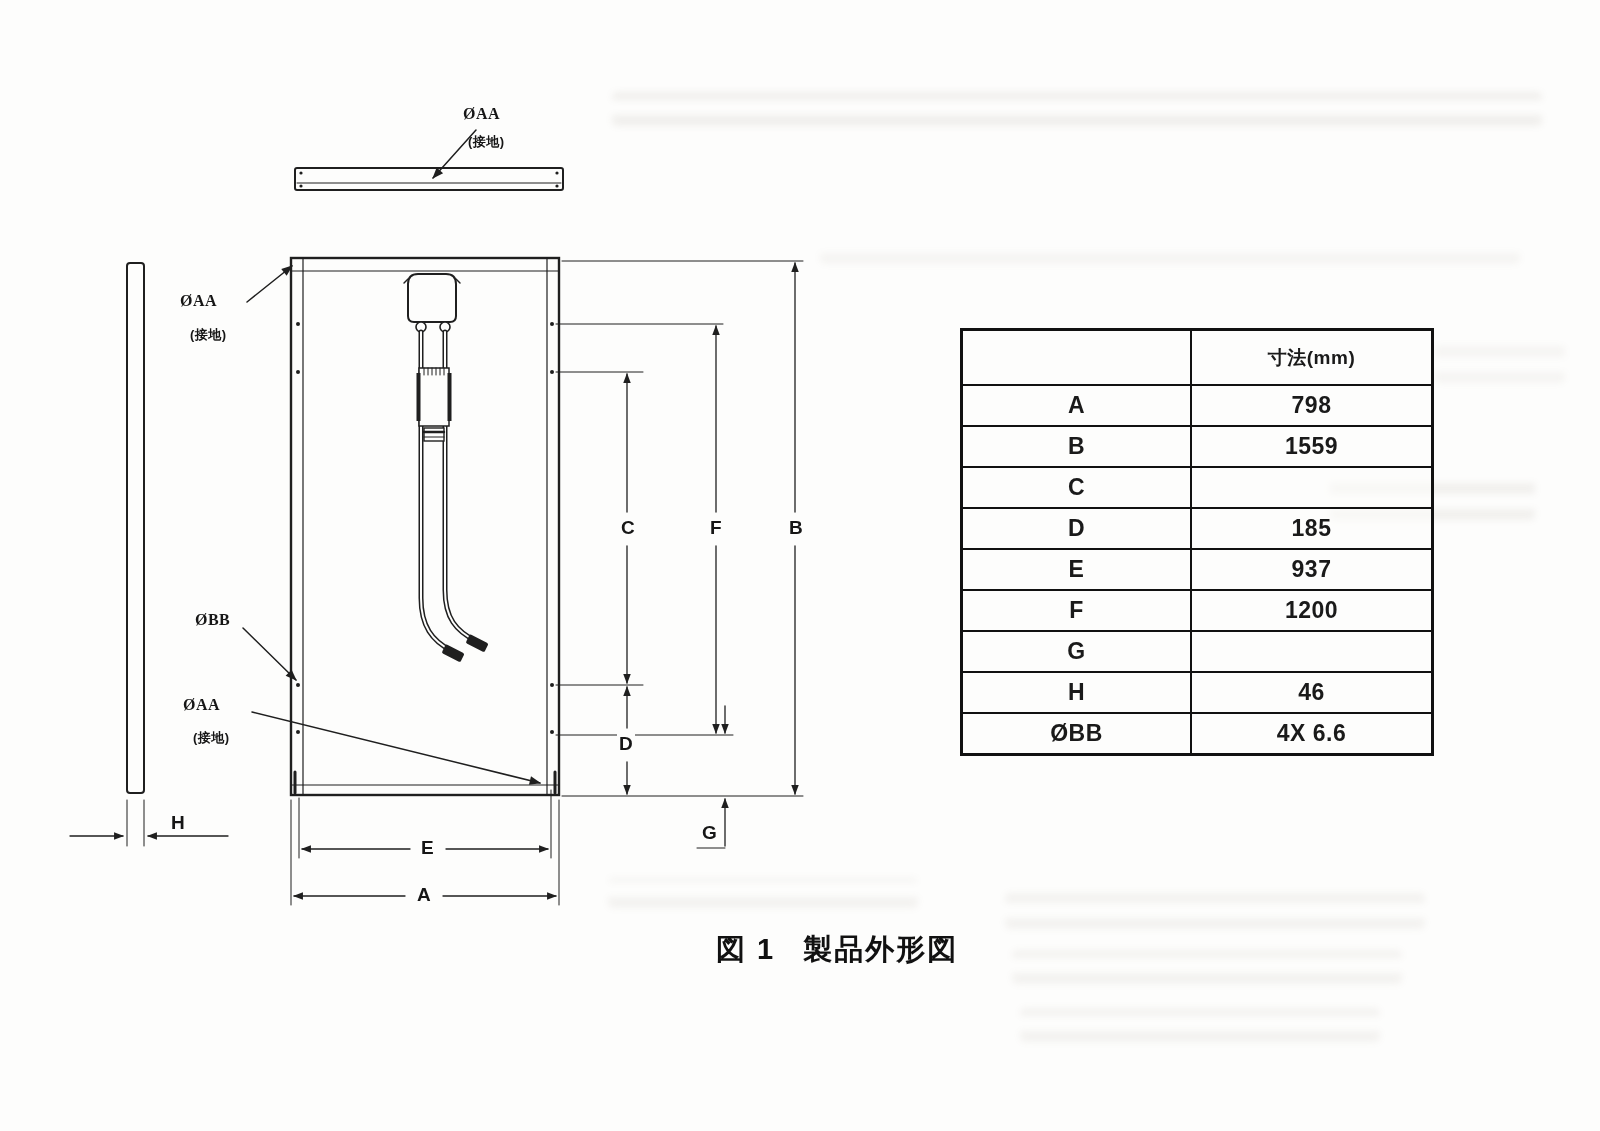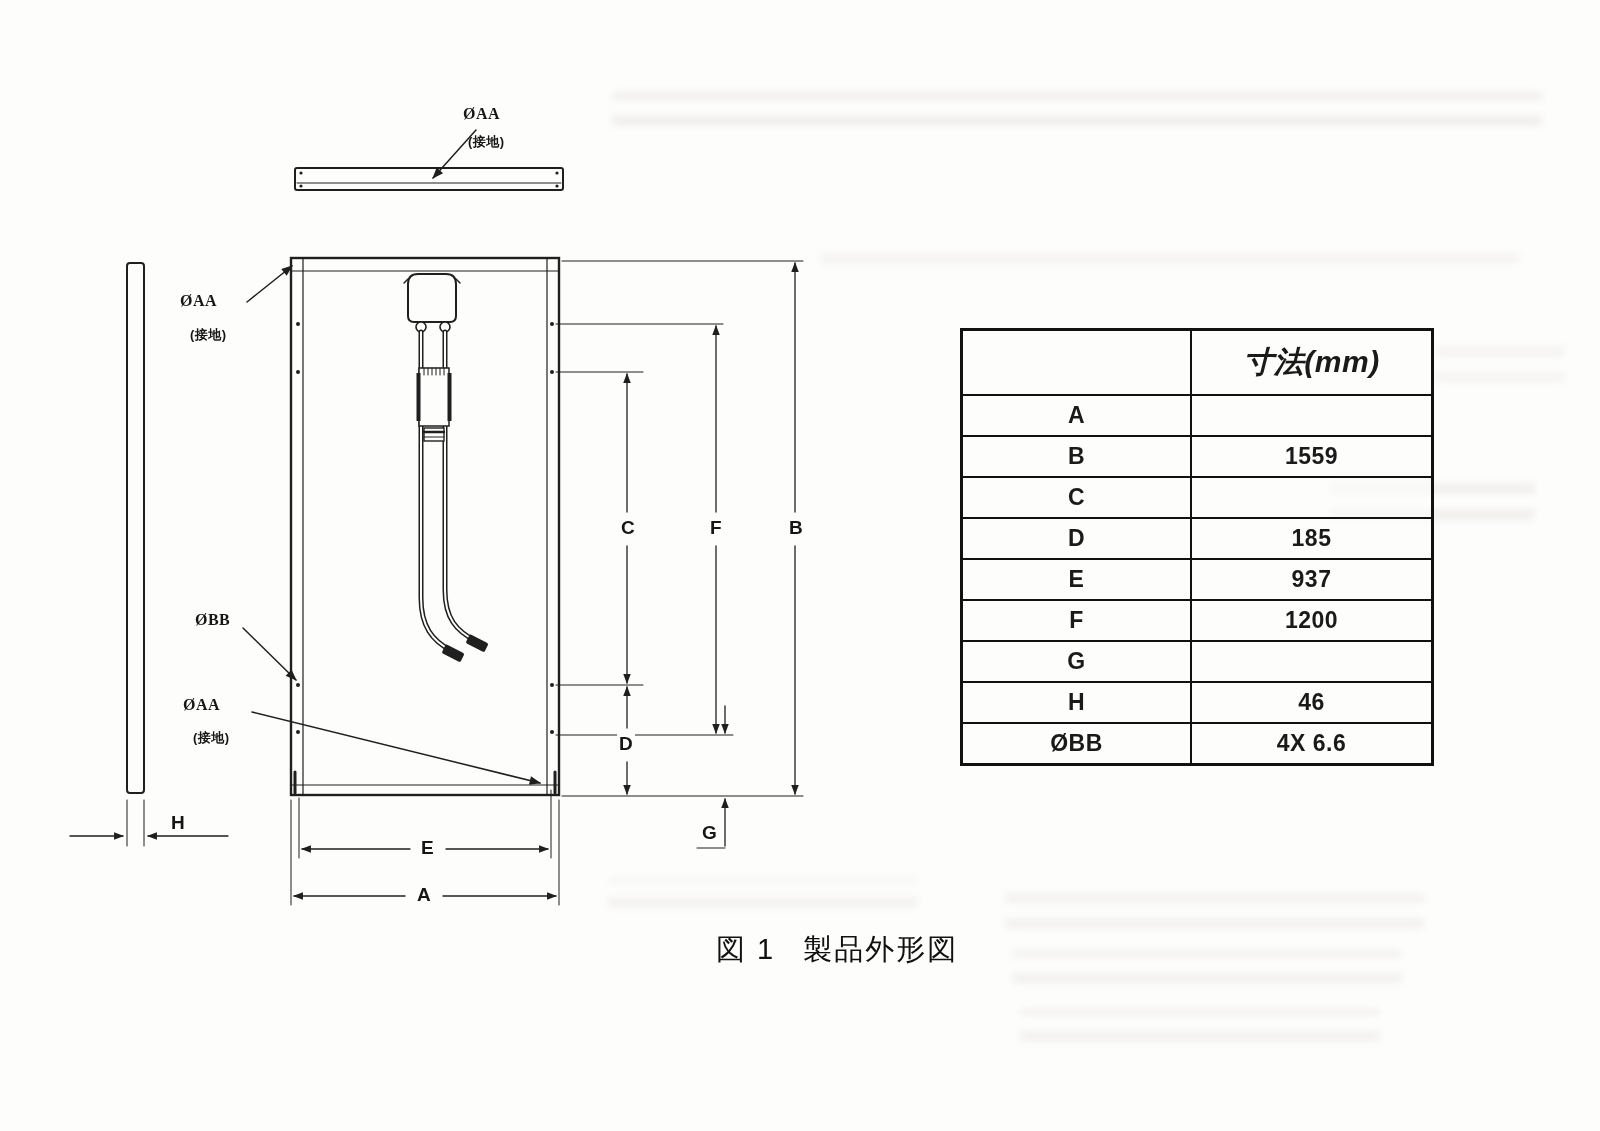--- a/index.html
+++ b/index.html
@@ -28,25 +28,25 @@
   }
   .t-row{
     display:grid;grid-template-columns:229px 1fr;
     border-top:2px solid #111;
   }
   .t-row:first-child{border-top:none;}
   .t-cell{
     display:flex;align-items:center;justify-content:center;
     font-weight:bold;font-size:23px;height:39px;letter-spacing:.5px;
   }
-  .t-head .t-cell{height:63px;font-size:30px;font-style:italic;}
+  .t-head .t-cell{height:53px;font-size:19px;}
   .t-cell.c1{border-right:2px solid #111;}
   #caption{
     position:absolute;left:716px;top:930px;display:flex;gap:28px;
-    font-size:29px;font-weight:normal;letter-spacing:2px;color:#111;
+    font-size:29px;font-weight:bold;letter-spacing:2px;color:#111;
   }
   svg{position:absolute;left:0;top:0;}
 </style>
 </head>
 <body>
 
 <div id="page">
 
   <div class="smudge" style="left:612px;top:92px;width:930px;height:34px;opacity:.13"></div>
   <div class="smudge" style="left:820px;top:238px;width:700px;height:26px;opacity:.08"></div>
@@ -207,20 +207,21 @@
   <div class="lbl dim" style="left:419px;top:837px;">E</div>
   <div class="lbl dim" style="left:415px;top:884px;">A</div>
 
   <div id="dim-table">
     <div class="t-row t-head">
       <div class="t-cell c1"></div>
       <div class="t-cell">寸法(mm)</div>
     </div>
     <div class="t-row">
       <div class="t-cell c1">A</div>
+      <div class="t-cell">798</div>
     </div>
     <div class="t-row">
       <div class="t-cell c1">B</div>
       <div class="t-cell">1559</div>
     </div>
     <div class="t-row">
       <div class="t-cell c1">C</div>
     </div>
     <div class="t-row">
       <div class="t-cell c1">D</div>

